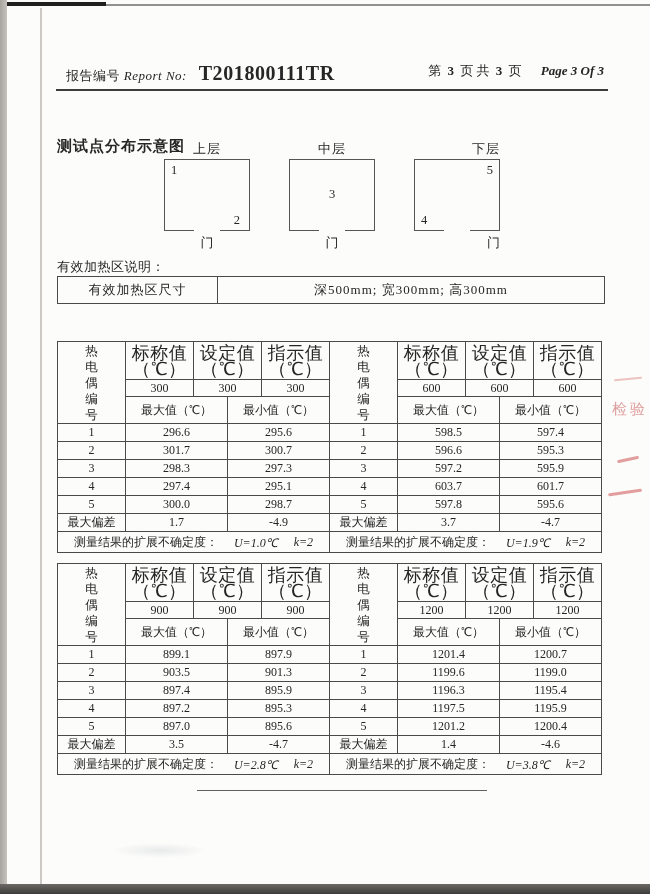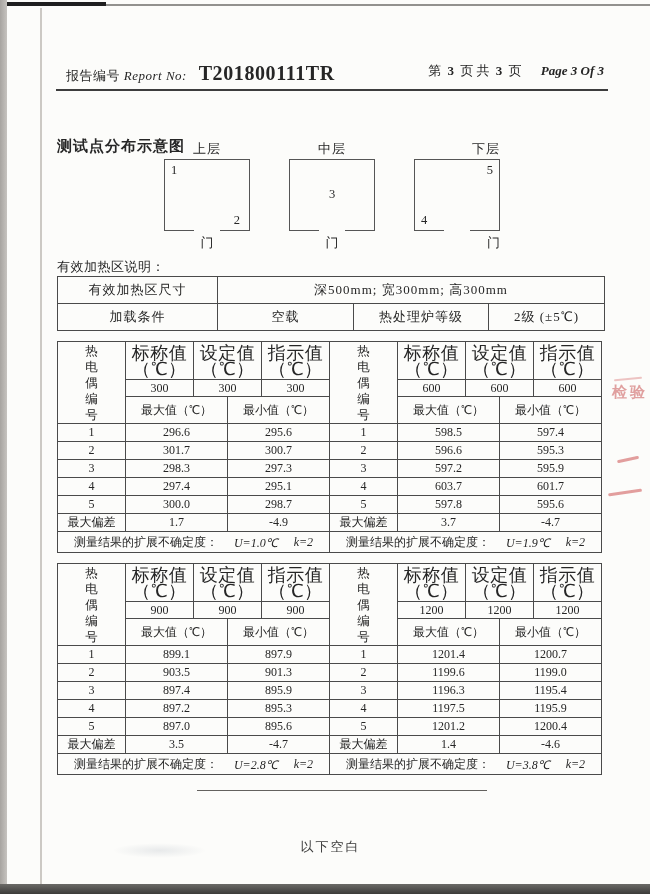--- a/index.html
+++ b/index.html
@@ -140,26 +140,20 @@
     <colgroup>
         <col style="width:160px;">
         <col style="width:136px;">
         <col style="width:135px;">
         <col style="width:116px;">
       </colgroup>
     <tbody>
         <tr>
       <td>有效加热区尺寸</td>
       <td colspan="3">深500mm; 宽300mm; 高300mm</td>
-    </tr>
-    <tr>
-      <td>加载条件</td>
-      <td>空载</td>
-      <td>热处理炉等级</td>
-      <td>2级 (±5℃)</td>
     </tr>
   </tbody>
     </table>
 
   <table class="qt" style="top:341px;">
     <colgroup>
       <col style="width:68px;">
         <col style="width:34px;">
         <col style="width:34px;">
         <col style="width:34px;">
@@ -397,21 +391,20 @@
           <span>测量结果的扩展不确定度：</span>
           <span class="it">U=3.8℃</span>
           <span class="it">k=2</span>
         </div>
       </td>
     </tr>
   </tbody>
     </table>
 
   <div class="stamp-line" style="top:378px; left:614px; width:28px; transform:rotate(-5deg);"></div>
-  <div class="stamp-frag" style="top:383px; left:612px;font-weight:bold;">检验</div>
+  <div class="stamp-frag" style="top:400px; left:612px;">检验</div>
   <div class="stamp-frag" style="top:418px; left:615px;margin-left:40px;">专用</div>
   <div class="stamp-dash" style="top:458px; left:617px; width:22px; transform:rotate(-12deg);"></div>
   <div class="stamp-dash" style="top:491px; left:608px; width:34px; transform:rotate(-8deg);"></div>
 
   <div class="bottom-line"></div>
-  <div class="blank-note">以下空白</div>
 
 </div>
 
 </body></html>

